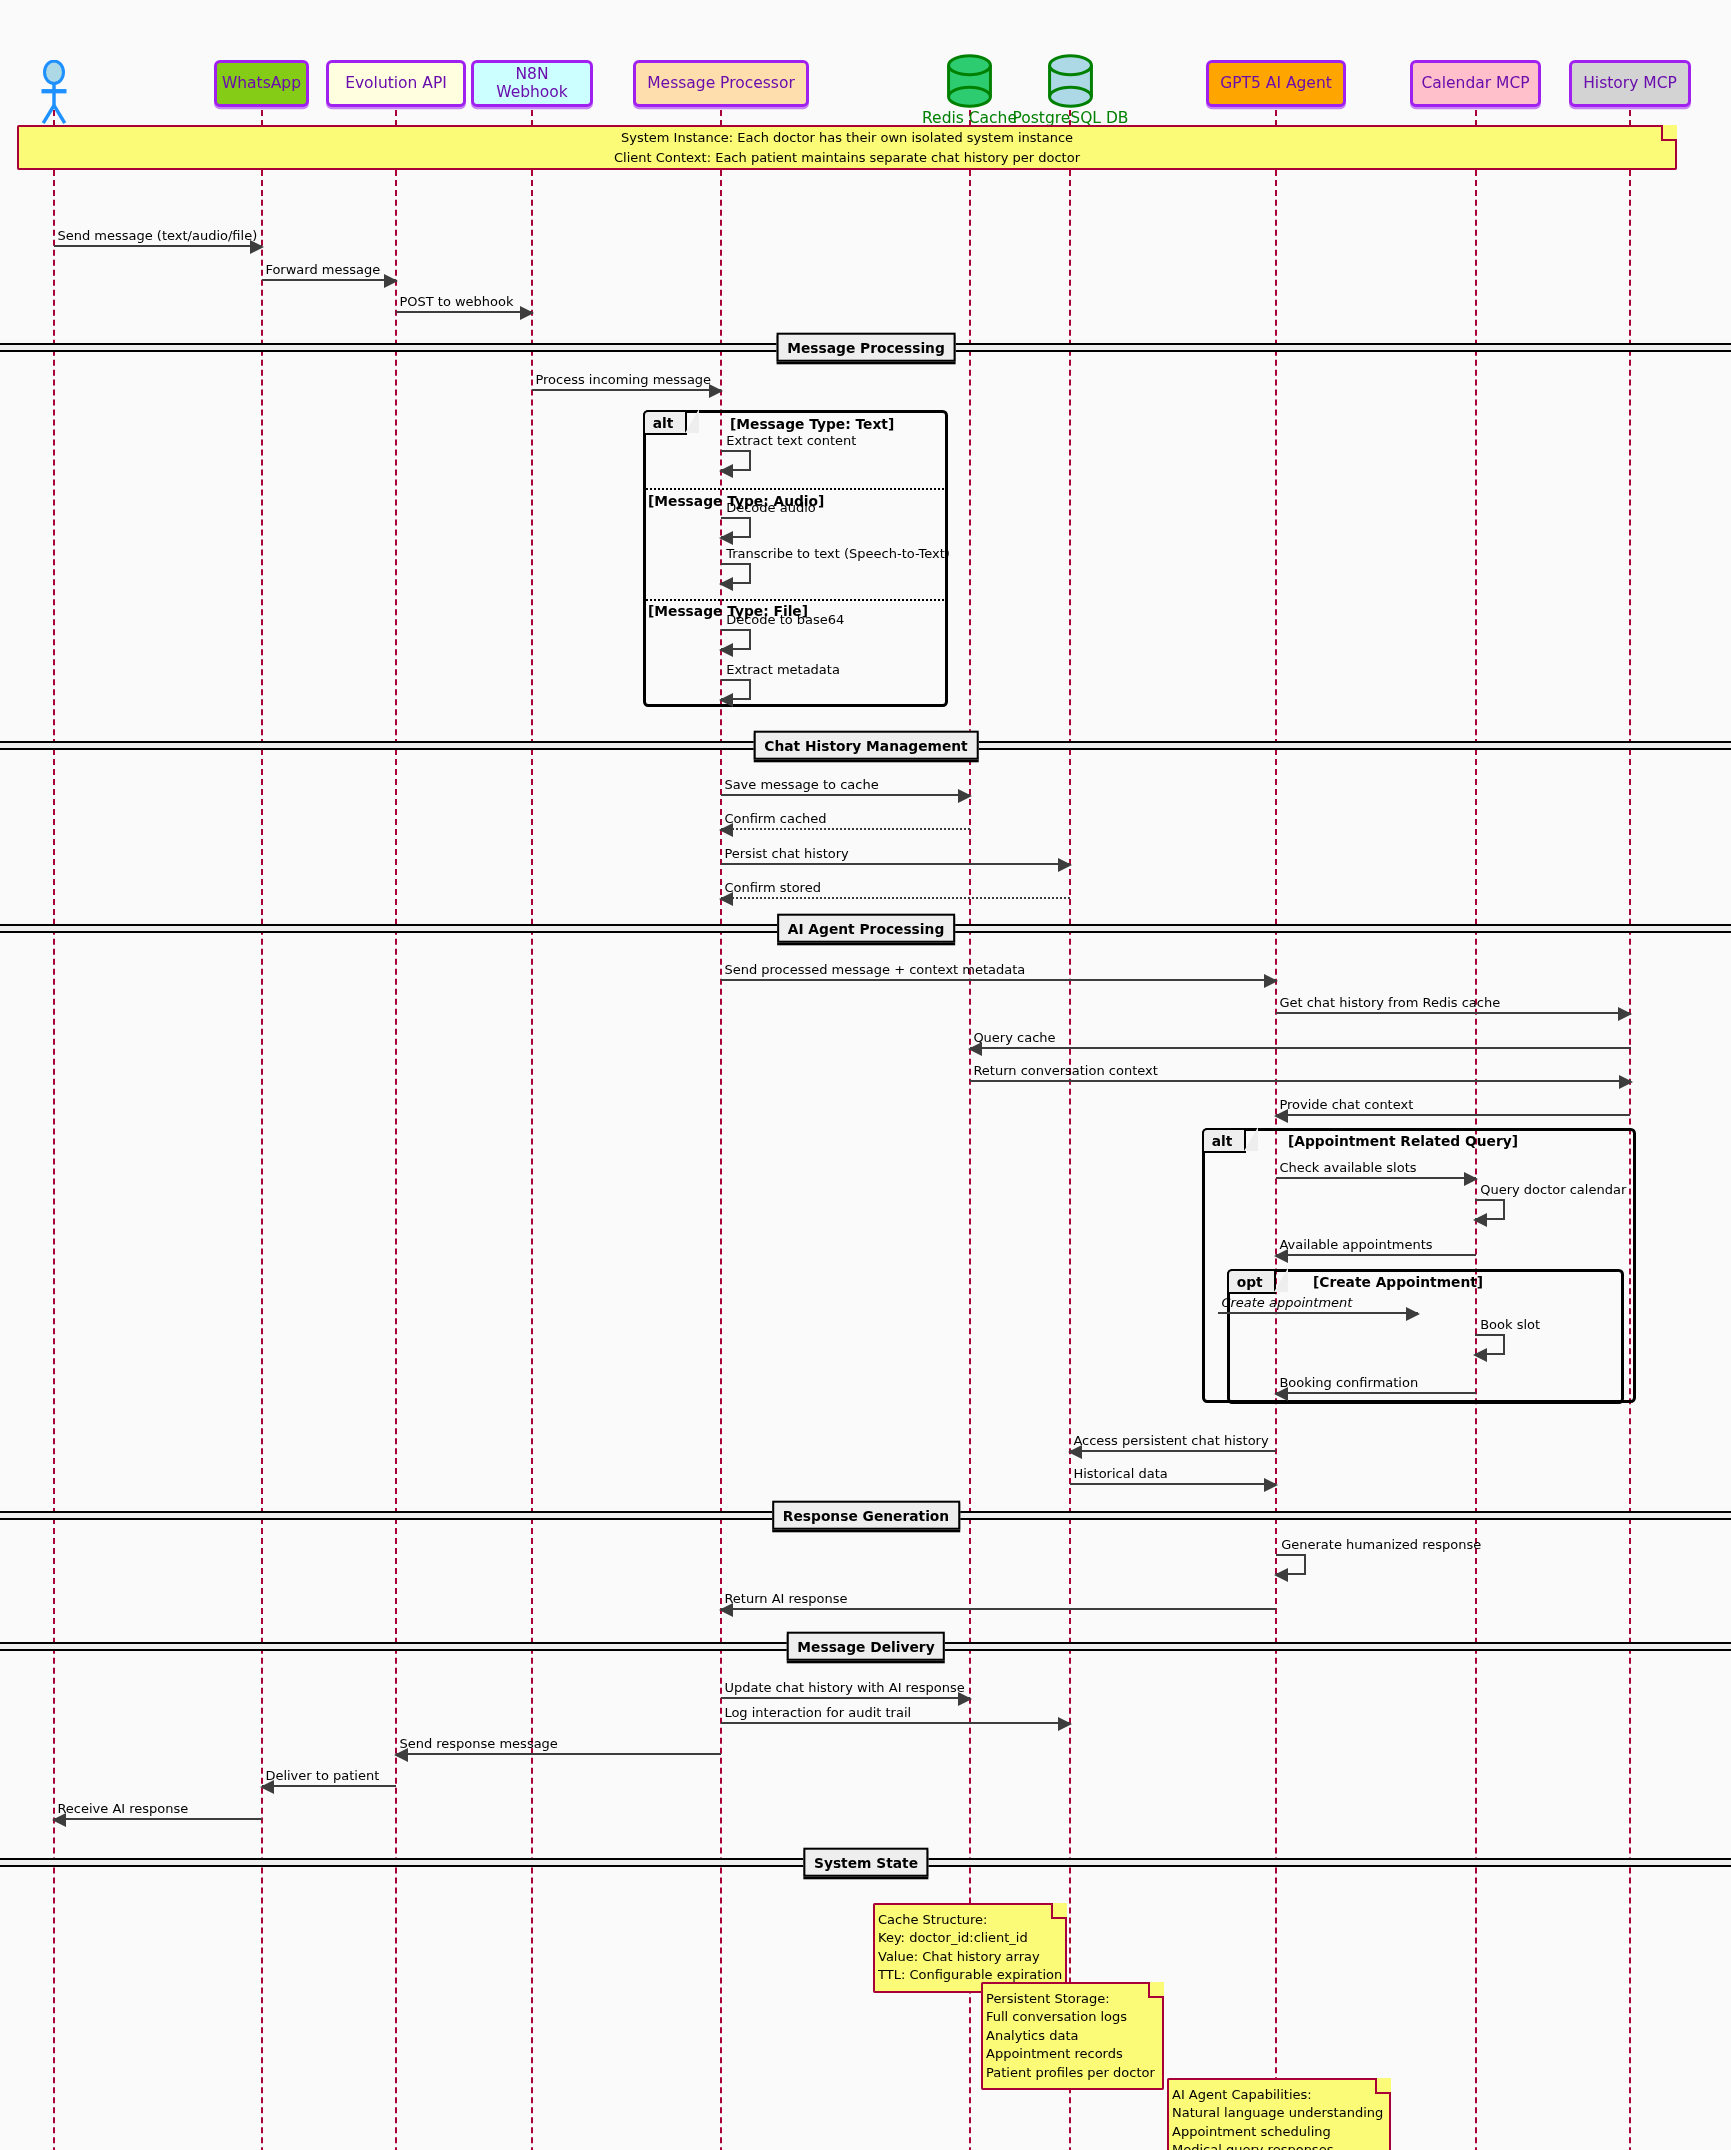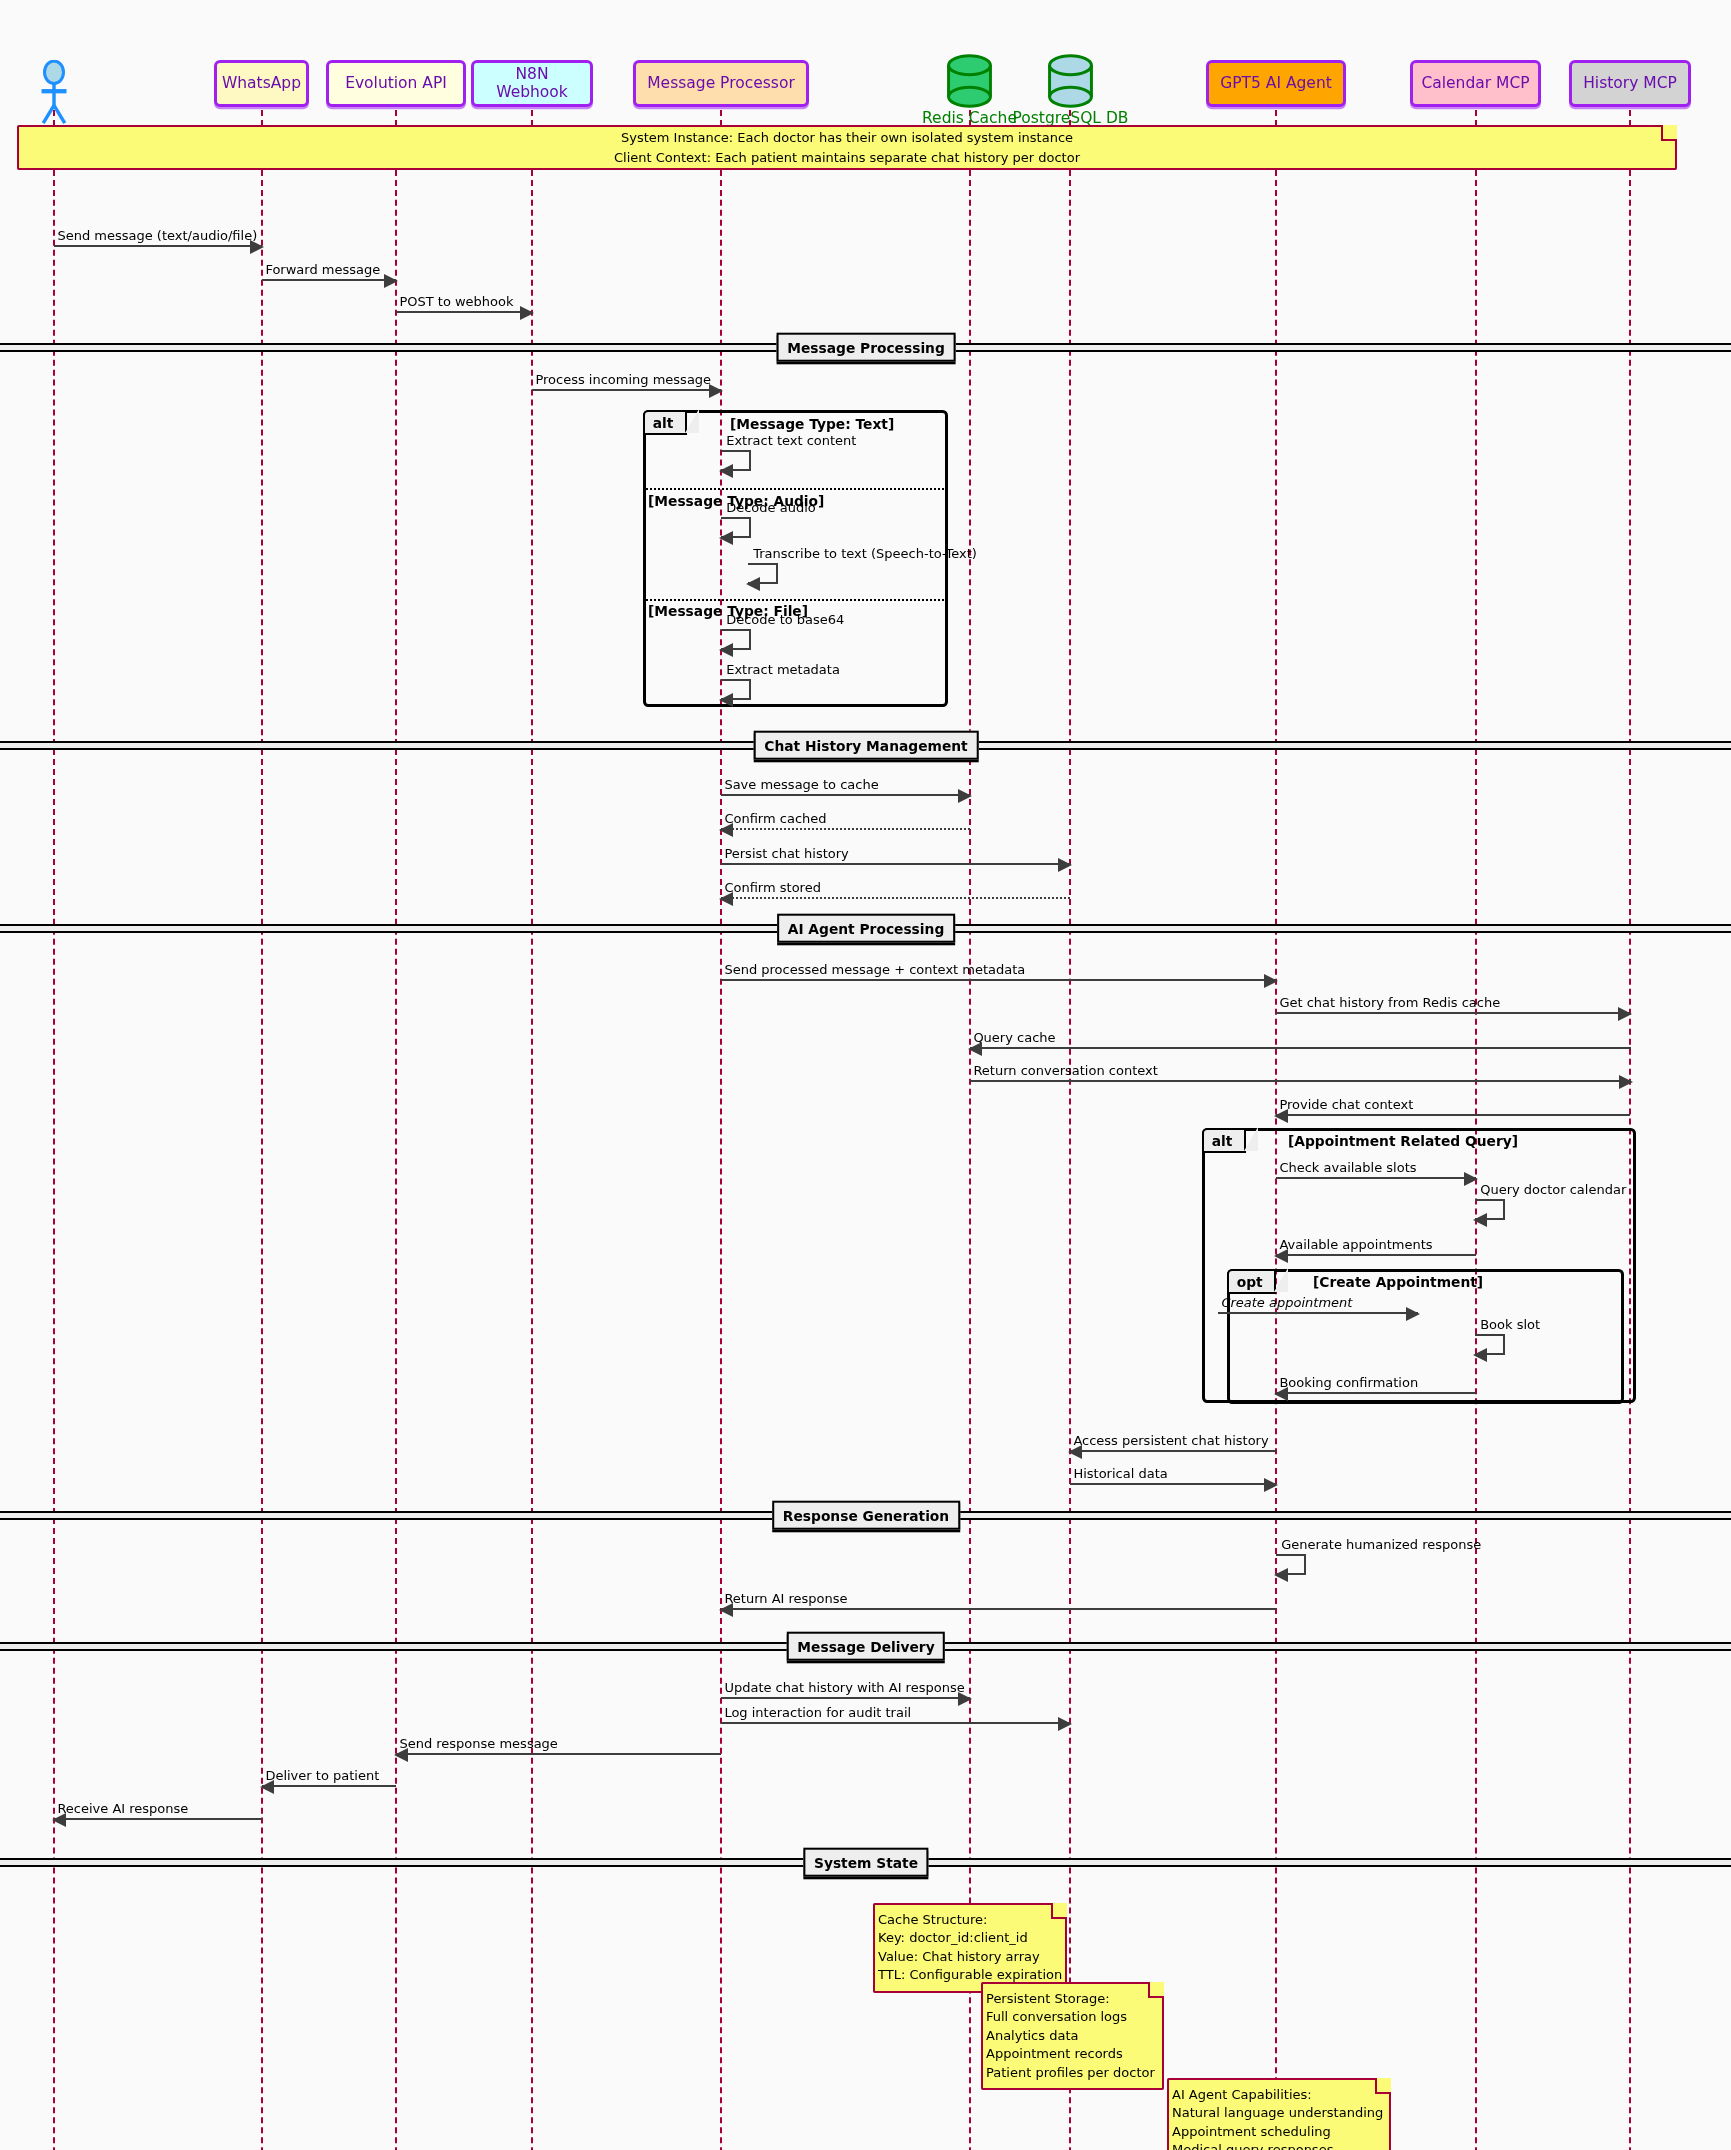--- a/index.html
+++ b/index.html
@@ -237,21 +237,21 @@
     <div class="lifeline" style="left: 1275px; top: 110px; height: 2153px;"></div>
     <div class="lifeline" style="left: 1475px; top: 110px; height: 2153px;"></div>
     <div class="lifeline" style="left: 1629px; top: 110px; height: 2153px;"></div>
     <div class="actorwrap" style="left: 26px; top: 60px; width: 56px; height: 65px;"><svg viewBox="0 0 130 150" width="56" height="65">
         <ellipse cx="65" cy="28" rx="22" ry="26" fill="#ADD8E6" stroke="#1E90FF" stroke-width="7"></ellipse>
         <line x1="65" y1="54" x2="65" y2="105" stroke="#1E90FF" stroke-width="8"></line>
         <line x1="36" y1="72" x2="94" y2="72" stroke="#1E90FF" stroke-width="10"></line>
         <line x1="65" y1="105" x2="40" y2="146" stroke="#1E90FF" stroke-width="8"></line>
         <line x1="65" y1="105" x2="90" y2="146" stroke="#1E90FF" stroke-width="8"></line>
       </svg><div class="actorlabel" style="top: 68px;">Patient</div></div>
-    <div class="pbox" style="left: 214px; top: 60px; width: 95px; height: 47px; background: #fef9c3;">WhatsApp</div>
+    <div class="pbox" style="left: 214px; top: 60px; width: 95px; height: 47px; background: #84cc16;">WhatsApp</div>
     <div class="pbox" style="left: 326px; top: 60px; width: 140px; height: 47px; background: rgb(255, 255, 224);">Evolution API</div>
     <div class="pbox" style="left: 471px; top: 60px; width: 122px; height: 47px; background: rgb(204, 255, 255);">N8N Webhook</div>
     <div class="pbox" style="left: 633px; top: 60px; width: 176px; height: 47px; background: rgb(255, 222, 173);">Message Processor</div>
     <div class="dbwrap" style="left: 946px; top: 54px; width: 47px; height: 54px;">
       <div class="dbcyl">
         <svg viewBox="0 0 110 125" preserveAspectRatio="none">
           <rect x="6" y="26" width="98" height="73" fill="#2ECC71"></rect>
           <ellipse cx="55" cy="26" rx="49" ry="22" fill="#2ECC71" stroke="#008000" stroke-width="7"></ellipse>
           <ellipse cx="55" cy="99" rx="49" ry="22" fill="#2ECC71" stroke="#008000" stroke-width="7"></ellipse>
           <line x1="6" y1="26" x2="6" y2="99" stroke="#008000" stroke-width="7"></line>
@@ -342,21 +342,21 @@
     <div class="selfmsg" style="left: 721px; top: 450px; width: 34px; height: 20.6px;">
       <div class="sbox"></div>
       <div class="lbl">Extract text content</div>
       <div class="arrowhead"></div>
     </div>
     <div class="selfmsg" style="left: 721px; top: 517px; width: 34px; height: 20.6px;">
       <div class="sbox"></div>
       <div class="lbl">Decode audio</div>
       <div class="arrowhead"></div>
     </div>
-    <div class="selfmsg" style="left: 721px; top: 563px; width: 34px; height: 20.6px; margin-left: 27px;">
+    <div class="selfmsg" style="left: 721px; top: 563px; width: 34px; height: 20.6px;">
       <div class="sbox"></div>
       <div class="lbl">Transcribe to text (Speech-to-Text)</div>
       <div class="arrowhead"></div>
     </div>
     <div class="selfmsg" style="left: 721px; top: 629px; width: 34px; height: 20.6px;">
       <div class="sbox"></div>
       <div class="lbl">Decode to base64</div>
       <div class="arrowhead"></div>
     </div>
     <div class="selfmsg" style="left: 721px; top: 679px; width: 34px; height: 20.6px;">

